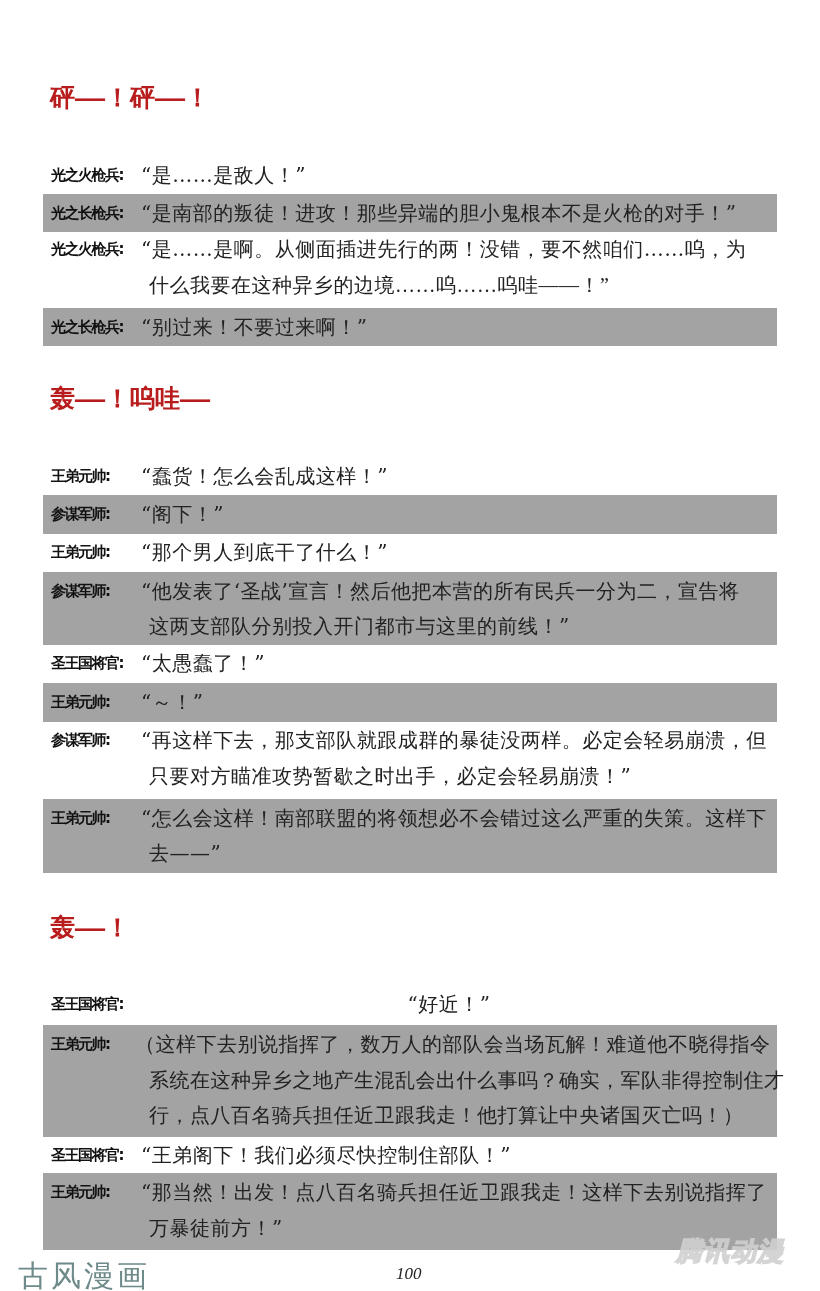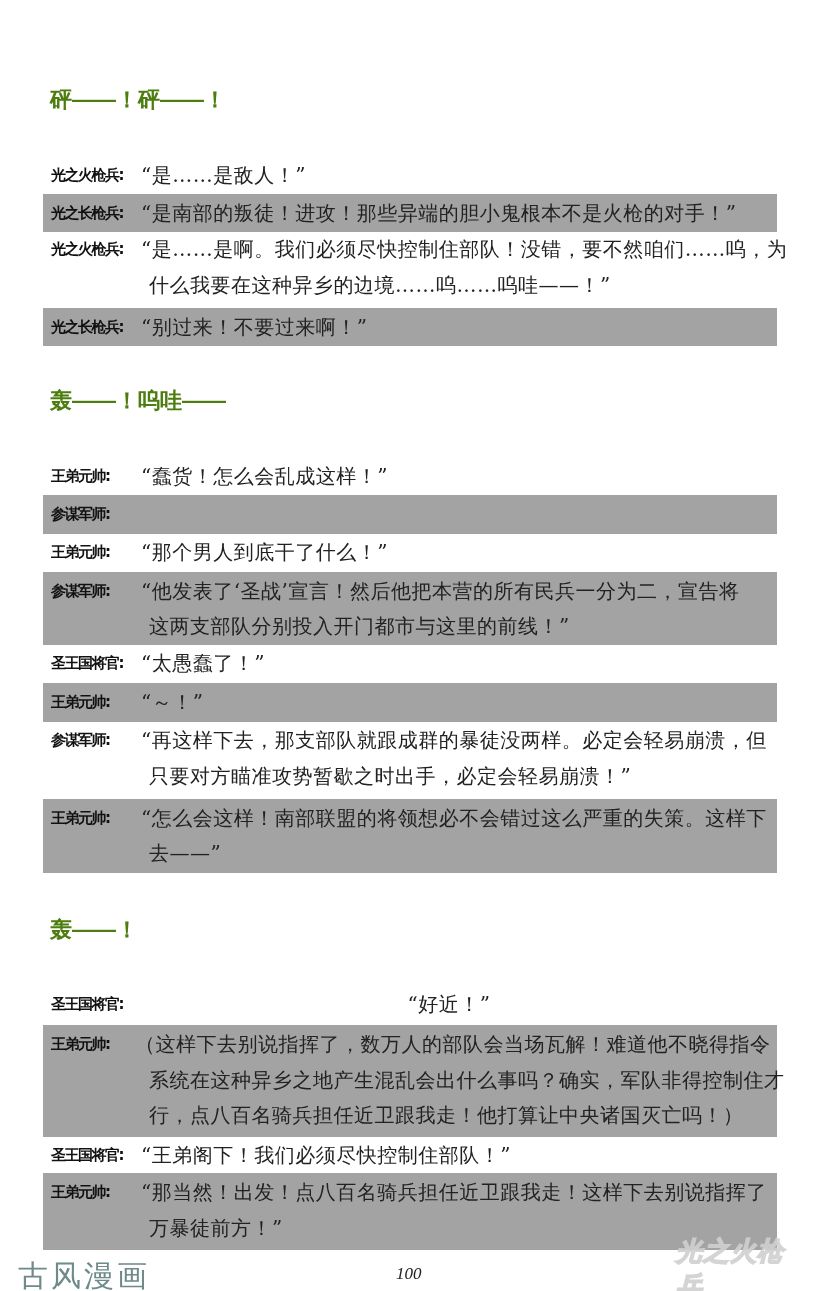--- a/index.html
+++ b/index.html
@@ -17,25 +17,25 @@
     }
     .page {
       position: absolute;
       left: 0; top: 0;
       width: 820px;
       height: 1291px;
     }
     .sfx {
       position: absolute;
       left: 50px;
-      font-family: Liberation Sans, sans-serif;
+      font-family: Liberation Mono, monospace;
       font-weight: bold;
-      font-size: 22px;
+      font-size: 25px;
       letter-spacing: 0px;
-      color: #4d7c0f;
+      color: #b91c1c;
       line-height: 24px;
     }
     .row {
       position: absolute;
       left: 43px;
       width: 734px;
       box-sizing: border-box;
       padding-left: 8px;
     }
     .row.shaded {
@@ -111,38 +111,39 @@
     <span class="line" style="top:4px;">“是……是敌人！”</span>
   </div>
 
   <div class="row shaded" style="top:194px;height:38px;">
     <span class="speaker" style="top:10px;">光之长枪兵:</span>
     <span class="line" style="top:6px;">“是南部的叛徒！进攻！那些异端的胆小鬼根本不是火枪的对手！”</span>
   </div>
 
   <div class="row" style="top:232px;height:76px;">
     <span class="speaker" style="top:8px;">光之火枪兵:</span>
-    <span class="line" style="top:4px;">“是……是啊。我们必须尽快控制住部队！没错，要不然咱们……呜，为</span>
-    <span class="line cont" style="top:40px;">什么我要在这种异乡的边境……呜……呜哇——！”</span>
+    <span class="line" style="top:4px;">“是……是啊。从侧面插进先行的两！没错，要不然咱们……呜，为</span>
+    <span class="line cont" style="top:40px;font-family:Liberation Serif, serif;">什么我要在这种异乡的边境……呜……呜哇——！”</span>
   </div>
 
   <div class="row shaded" style="top:308px;height:38px;">
     <span class="speaker" style="top:10px;">光之长枪兵:</span>
     <span class="line" style="top:6px;">“别过来！不要过来啊！”</span>
   </div>
 
   <div class="sfx" style="top:389px;">轰——！呜哇——</div>
 
   <div class="row" style="top:458px;height:36px;">
     <span class="speaker" style="top:9px;">王弟元帅:</span>
     <span class="line" style="top:5px;">“蠢货！怎么会乱成这样！”</span>
   </div>
 
   <div class="row shaded" style="top:495px;height:39px;">
     <span class="speaker" style="top:10px;">参谋军师:</span>
+    <span class="line" style="top:6px;">“阁下！”</span>
   </div>
 
   <div class="row" style="top:534px;height:37px;">
     <span class="speaker" style="top:9px;">王弟元帅:</span>
     <span class="line" style="top:5px;">“那个男人到底干了什么！”</span>
   </div>
 
   <div class="row shaded" style="top:572px;height:73px;">
     <span class="speaker" style="top:10px;">参谋军师:</span>
     <span class="line" style="top:6px;">“他发表了‘圣战’宣言！然后他把本营的所有民兵一分为二，宣告将</span>
@@ -191,15 +192,15 @@
   </div>
 
   <div class="row shaded" style="top:1173px;height:77px;">
     <span class="speaker" style="top:10px;">王弟元帅:</span>
     <span class="line" style="top:6px;">“那当然！出发！点八百名骑兵担任近卫跟我走！这样下去别说指挥了</span>
     <span class="line cont" style="top:42px;">万暴徒前方！”</span>
   </div>
 
   <div class="footer-logo">古风漫画</div>
   <div class="page-number">100</div>
-  <div class="watermark">光之火枪兵</div>
+  <div class="watermark">腾讯动漫</div>
 
 </div>
 
 </body></html>

